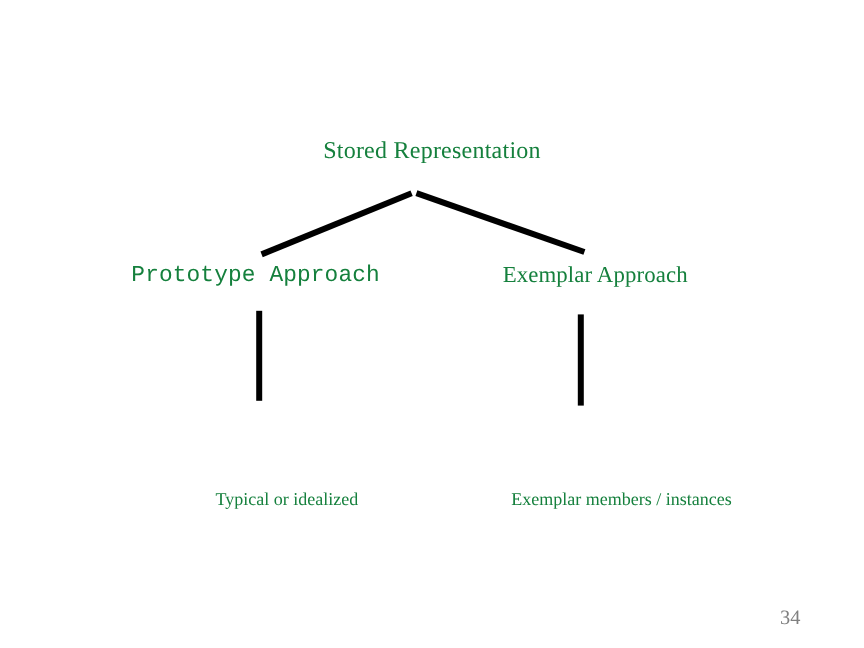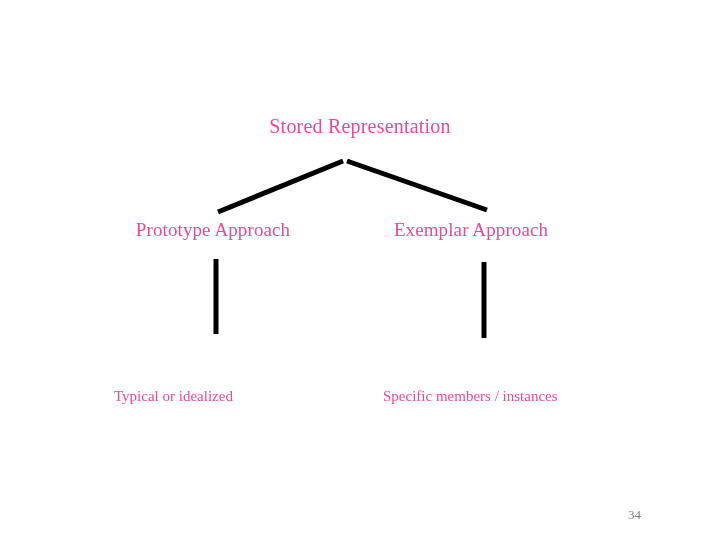--- a/index.html
+++ b/index.html
@@ -31,61 +31,61 @@
     top: 0;
     width: 720px;
     height: 540px;
     pointer-events: none;
   }
 
   
   .node {
     position: absolute;
     white-space: pre;
-    color: #ec4899;
+    color: #15803d;
   }
 
   .node-root {
     left: 0;
     right: 0;
     top: 113px;
     text-align: center;
     font-size: 20px;
     line-height: 26px;
     letter-spacing: 0.2px;
   }
 
   .node-branch {
     top: 217px;
     font-size: 19px;
     line-height: 25px;
     text-align: center;
     letter-spacing: 0.1px;
   }
-  .node-branch.left  { left: 94px;  width: 238px; }
-  .node-branch.right { left: 352px; width: 238px; }
+  .node-branch.left  { left: 94px;  width: 238px; font-family: Liberation Mono, monospace; }
+  .node-branch.right { left: 377px; width: 238px; }
 
   .node-leaf {
-    top: 339px;
+    top: 360px;
     font-size: 15px;
     line-height: 23px;
-    text-align: left;
+    text-align: center;
   }
   .node-leaf.left  { left: 114px; width: 250px; }
   .node-leaf.right { left: 383px; width: 270px; }
 
   .leaf-line { display: block; }
 
   
   .page-number {
     position: absolute;
-    left: 628px;
+    left: 650px;
     top: 508px;
     width: 40px;
-    font-size: 13px;
+    font-size: 17px;
     line-height: 14px;
     color: #808080;
     text-align: left;
   }
 </style>
 </head>
 <body>
 
 <div class="slide">
 
@@ -100,18 +100,18 @@
 
   <div class="node node-branch left">Prototype Approach</div>
 
   <div class="node node-branch right">Exemplar Approach</div>
 
   <div class="node node-leaf left">
     <span class="leaf-line">Typical or idealized</span>
   </div>
 
   <div class="node node-leaf right">
-    <span class="leaf-line">Specific members / instances</span>
+    <span class="leaf-line">Exemplar members / instances</span>
   </div>
 
   <div class="page-number">34</div>
 
 </div>
 
 </body></html>

